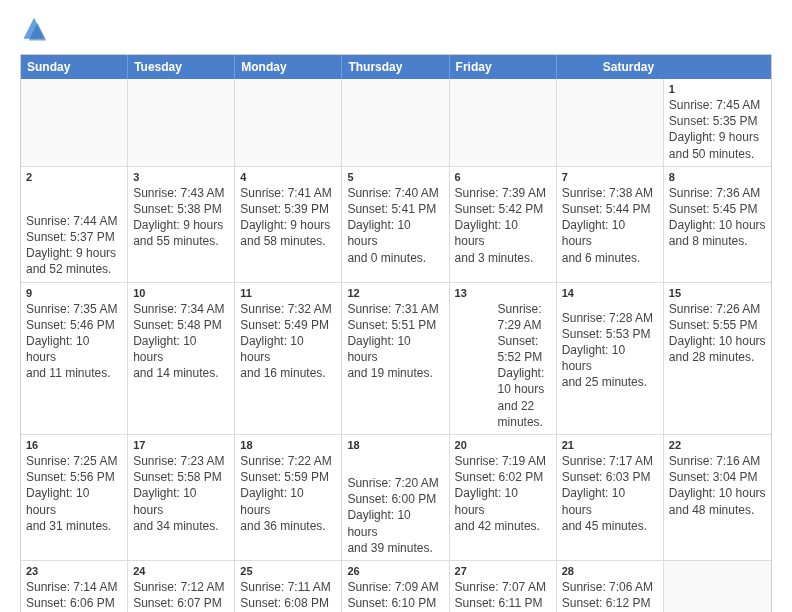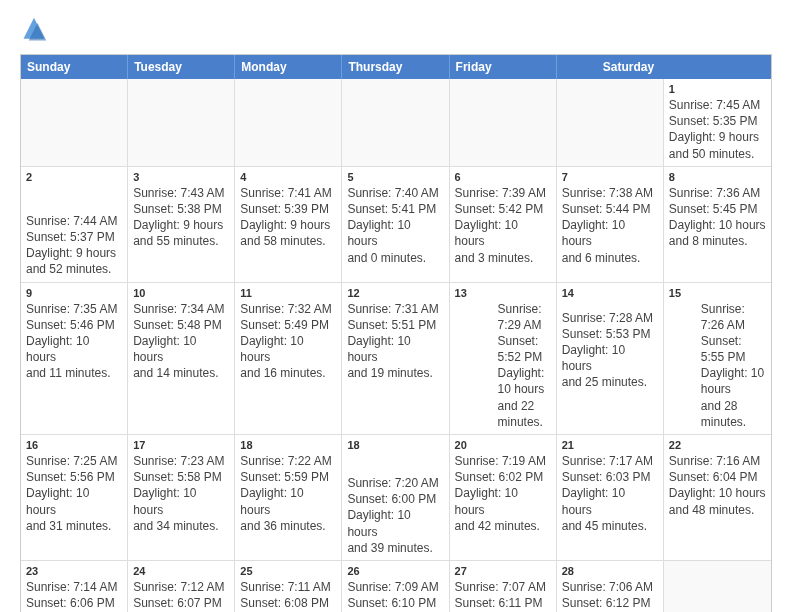--- a/index.html
+++ b/index.html
@@ -243,21 +243,21 @@
           </div>
           <div class="cal-cell">
             <span class="day-num">14</span>
             <div class="day-info" style="white-space: pre-line; margin-top: 11px;">Sunrise: 7:28 AM
 Sunset: 5:53 PM
 Daylight: 10 hours
 and 25 minutes.</div>
           </div>
           <div class="cal-cell">
             <span class="day-num">15</span>
-            <div class="day-info" style="white-space: pre-line; margin-left: 32px;">Sunrise: 7:26 AM
+            <div class="day-info" style="white-space: pre-line;">Sunrise: 7:26 AM
 Sunset: 5:55 PM
 Daylight: 10 hours
 and 28 minutes.</div>
           </div>
         </div>
         <div class="cal-row">
           <div class="cal-cell">
             <span class="day-num">16</span>
             <div class="day-info" style="white-space: pre-line;">Sunrise: 7:25 AM
 Sunset: 5:56 PM
@@ -295,21 +295,21 @@
           <div class="cal-cell">
             <span class="day-num">21</span>
             <div class="day-info" style="white-space: pre-line;">Sunrise: 7:17 AM
 Sunset: 6:03 PM
 Daylight: 10 hours
 and 45 minutes.</div>
           </div>
           <div class="cal-cell">
             <span class="day-num">22</span>
             <div class="day-info" style="white-space: pre-line;">Sunrise: 7:16 AM
-Sunset: 6:04 PM
+Sunset: 3:04 PM
 Daylight: 10 hours
 and 48 minutes.</div>
           </div>
         </div>
         <div class="cal-row">
           <div class="cal-cell">
             <span class="day-num">23</span>
             <div class="day-info" style="white-space: pre-line;">Sunrise: 7:14 AM
 Sunset: 6:06 PM
 Daylight: 10 hours

